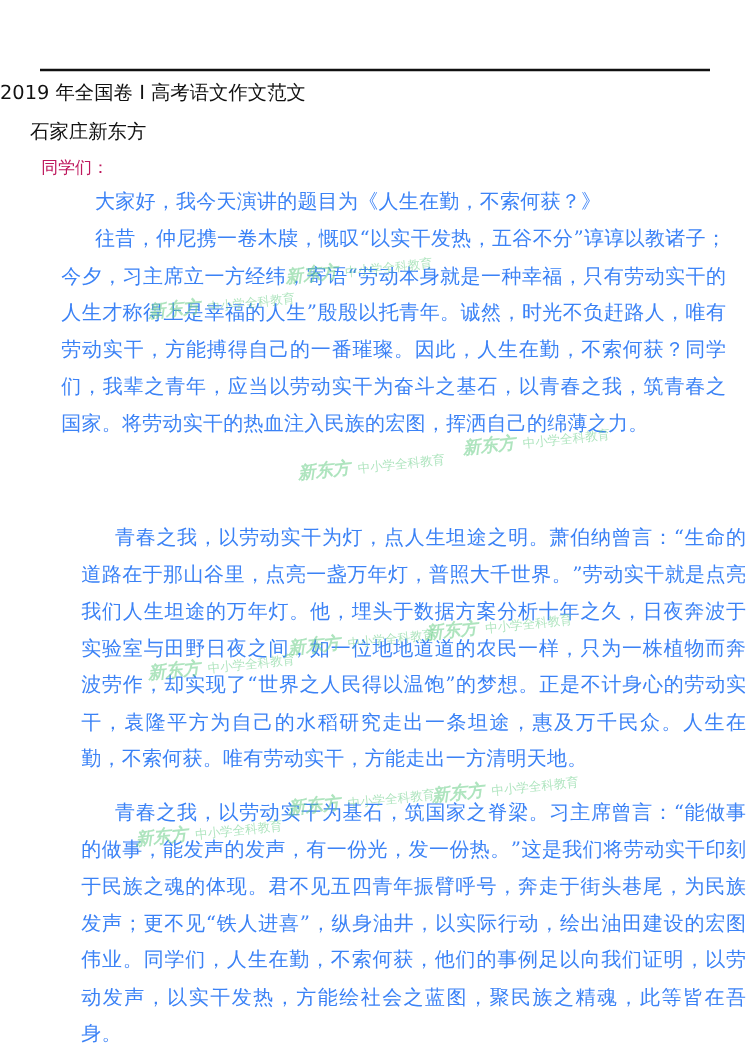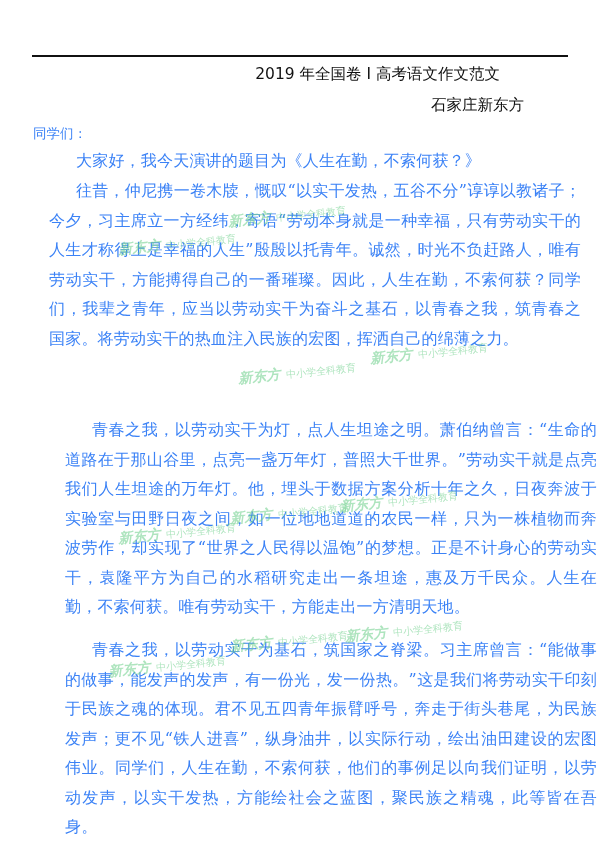--- a/index.html
+++ b/index.html
@@ -1,21 +1,21 @@
 <!DOCTYPE html>
 <html><head>
   <meta charset="utf-8">
   <style>
     html, body { margin: 0; padding: 0; background: #ffffff; }
     body { width: 600px; height: 848px; position: relative; overflow: hidden; font-family: "DejaVu Serif", "Liberation Serif", serif; color: #1a1a1a; }
     .rule { position: absolute; left: 32px; top: 55px; width: 536px; height: 2px; background: #111; }
-    .title { position: absolute; left: 0; width: 500px; text-align: right; font-family: "DejaVu Sans", "Liberation Sans", sans-serif; font-size: 15.5px; color: #111; }
+    .title { position: absolute; left: 0; width: 500px; text-align: left; font-family: "DejaVu Sans", "Liberation Sans", sans-serif; font-size: 15.5px; color: #111; }
     .t1 { top: 64px; }
     .t2 { top: 95px; margin-left: 24px; }
-    .salutation { position: absolute; left: 33px; top: 125px; font-size: 13.5px; font-family: "DejaVu Sans", sans-serif; color: #3b82f6; text-align: right; }
+    .salutation { position: absolute; left: 33px; top: 125px; font-size: 13.5px; font-family: "DejaVu Sans", sans-serif; color: #be185d; text-align: right; }
     .para { position: absolute; left: 49px; width: 532px; font-size: 16px; line-height: 29.5px; text-align: justify; text-indent: 27px; color: #3b82f6; letter-spacing: 0.2px; }
     .p0 { top: 146px; }
     .p1 { top: 176px; }
     .p2 { top: 399px; }
     .p3 { top: 619px; }
     .wm { position: absolute; font-family: "DejaVu Sans", sans-serif; color: #6ccf8a; opacity: 0.55; white-space: nowrap; transform: rotate(-6deg); pointer-events: none; }
     .wm .logo { font-size: 14px; font-weight: bold; font-style: italic; margin-right: 6px; }
     .wm .tag { font-size: 10px; }
   </style>
 </head>

